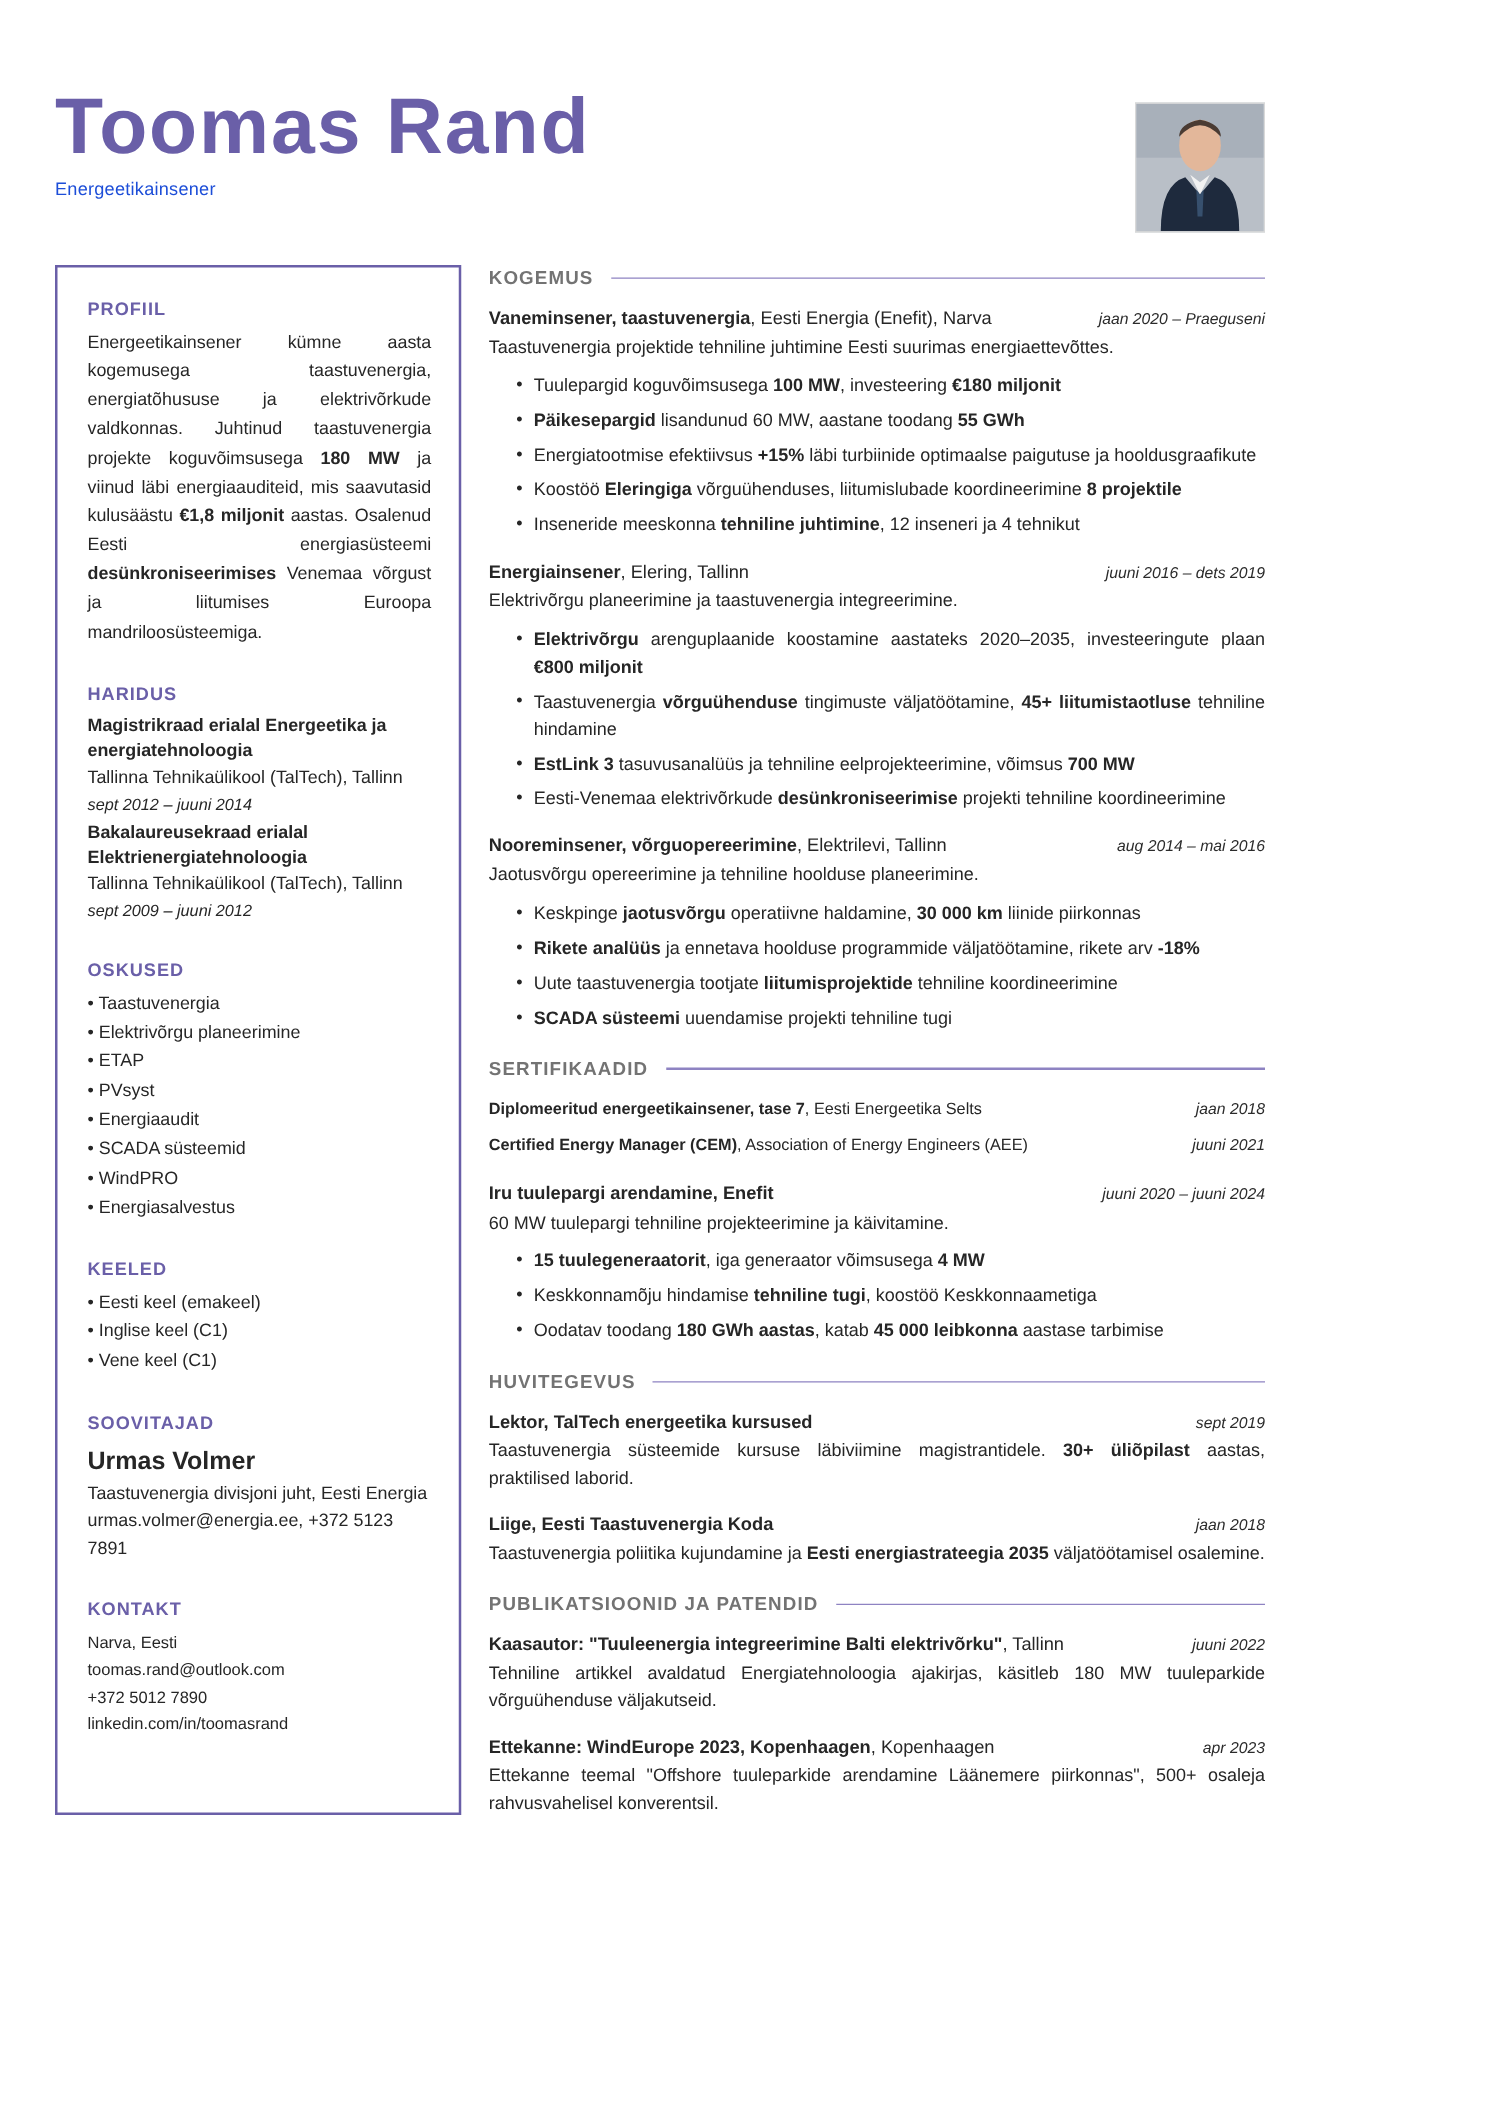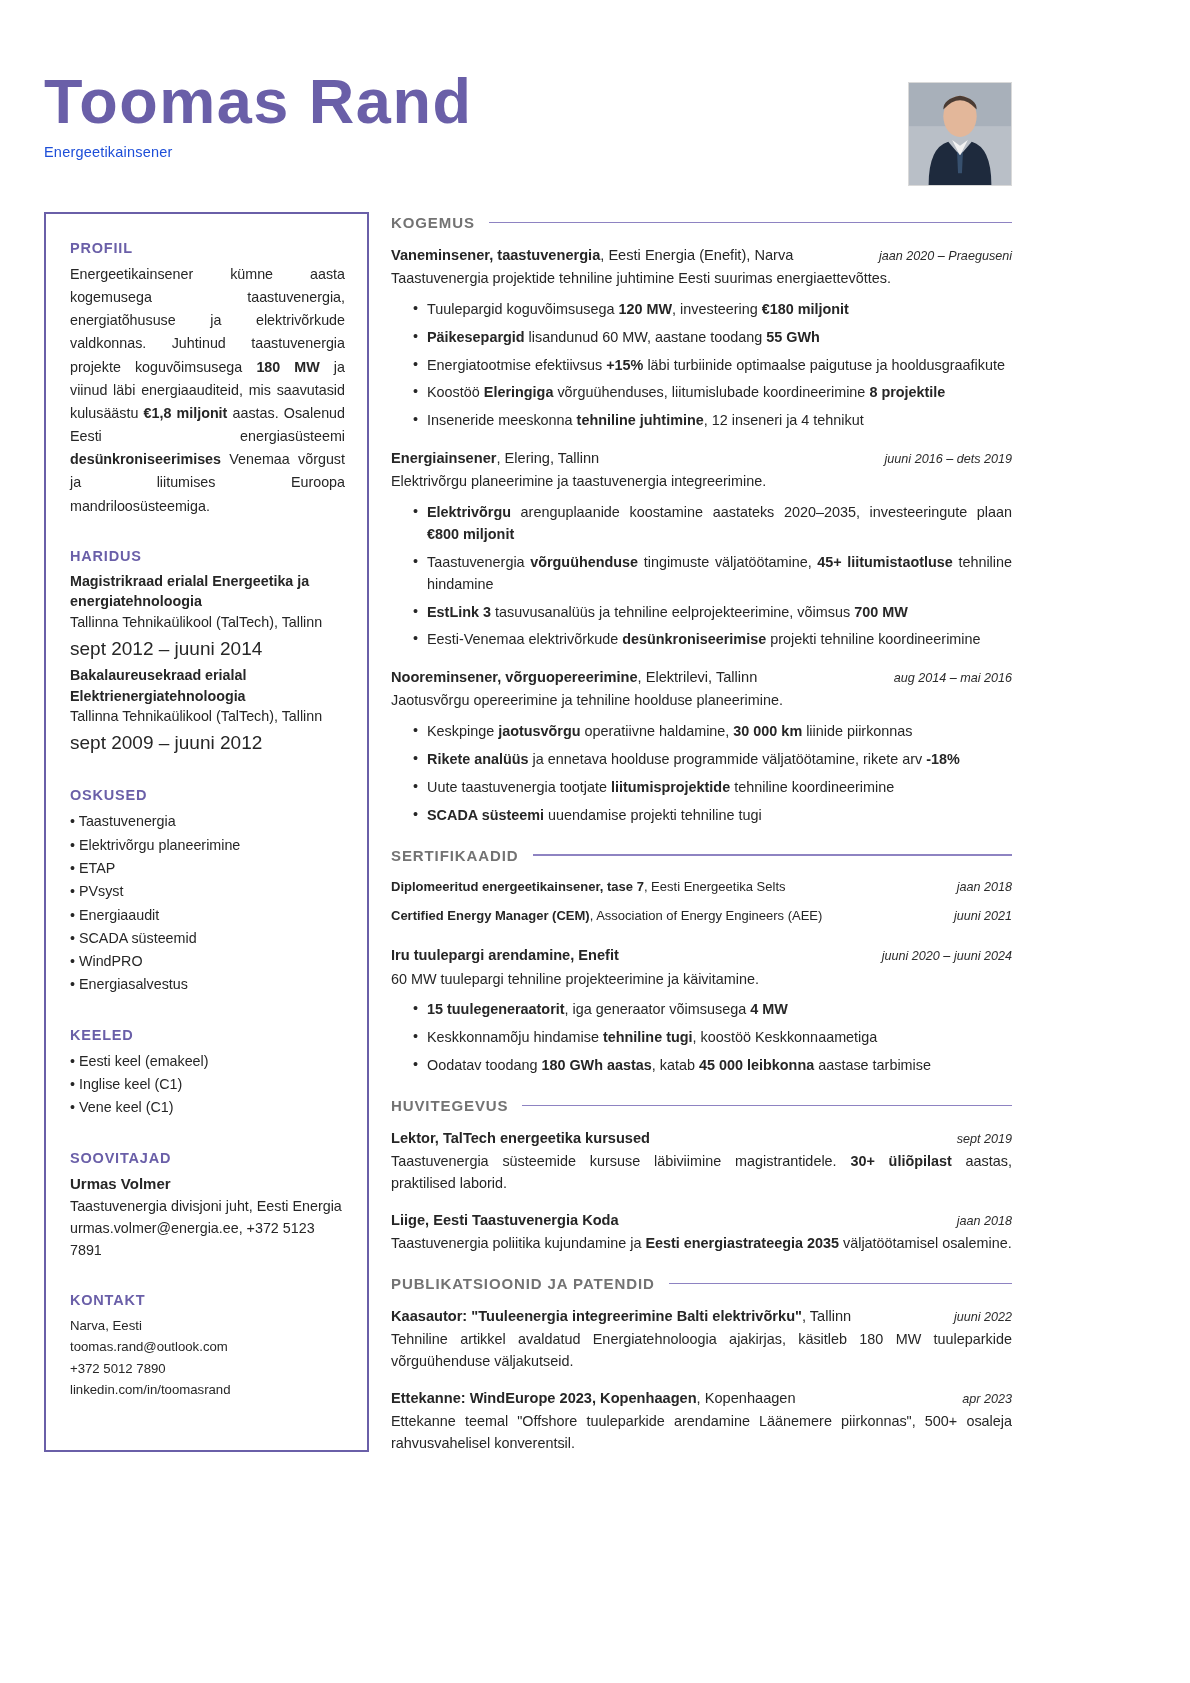--- a/index.html
+++ b/index.html
@@ -40,26 +40,26 @@
   }
   .side-block { margin-bottom: 30px; }
   .side-block:last-child { margin-bottom: 0; }
   .profile-text {
     font-size: 14.3px; line-height: 1.62; text-align: justify;
     hyphens: auto;
   }
   .profile-text b { font-weight: 700; }
   .edu-deg { font-size: 14.3px; font-weight: 700; line-height: 1.45; }
   .edu-inst { font-size: 14.3px; line-height: 1.5; }
-  .edu-date { font-size: 19px; line-height: 1.55; margin-bottom: 2px; }
+  .edu-date { font-size: 13px; font-style: italic; line-height: 1.55; margin-bottom: 2px; }
   .edu-item + .edu-item { margin-top: 1px; }
   .bullets { list-style: none; }
   .bullets li { font-size: 14.3px; line-height: 1.63; }
   .bullets li::before { content: "• "; }
-  .ref-name { font-size: 15px; font-weight: 700; line-height: 1.5; }
+  .ref-name { font-size: 20px; font-weight: 700; line-height: 1.5; }
   .ref-line { font-size: 14.3px; line-height: 1.55; }
   .contact-line { font-size: 13.2px; line-height: 1.63; }
 
   
   .main { flex: 1 1 auto; padding-top: 2px; }
   .sec { margin-bottom: 20px; }
   .sec-head { display: flex; align-items: center; gap: 14px; margin-bottom: 14px; }
   .sec-title {
     font-size: 15px; font-weight: 700; color: #737373; letter-spacing: .9px;
     white-space: nowrap;
@@ -188,21 +188,21 @@
           <div class="sec-rule"></div>
         </div>
         <div>
             <div class="entry">
               <div class="entry-top">
                 <div class="entry-title"><b>Vaneminsener, taastuvenergia</b>, Eesti Energia (Enefit), Narva</div>
                 <div class="entry-date">jaan 2020 – Praeguseni</div>
               </div>
               <div class="entry-desc">Taastuvenergia projektide tehniline juhtimine Eesti suurimas energiaettevõttes.</div>
               <ul class="entry-bullets">
-                <li>Tuulepargid koguvõimsusega <b>120 MW</b>, investeering <b>€180 miljonit</b></li>
+                <li>Tuulepargid koguvõimsusega <b>100 MW</b>, investeering <b>€180 miljonit</b></li>
                 <li><b>Päikesepargid</b> lisandunud 60 MW, aastane toodang <b>55 GWh</b></li>
                 <li>Energiatootmise efektiivsus <b>+15%</b> läbi turbiinide optimaalse paigutuse ja hooldusgraafikute</li>
                 <li>Koostöö <b>Eleringiga</b> võrguühenduses, liitumislubade koordineerimine <b>8 projektile</b></li>
                 <li>Inseneride meeskonna <b>tehniline juhtimine</b>, 12 inseneri ja 4 tehnikut</li>
               </ul>
             </div>
             <div class="entry">
               <div class="entry-top">
                 <div class="entry-title"><b>Energiainsener</b>, Elering, Tallinn</div>
                 <div class="entry-date">juuni 2016 – dets 2019</div>

